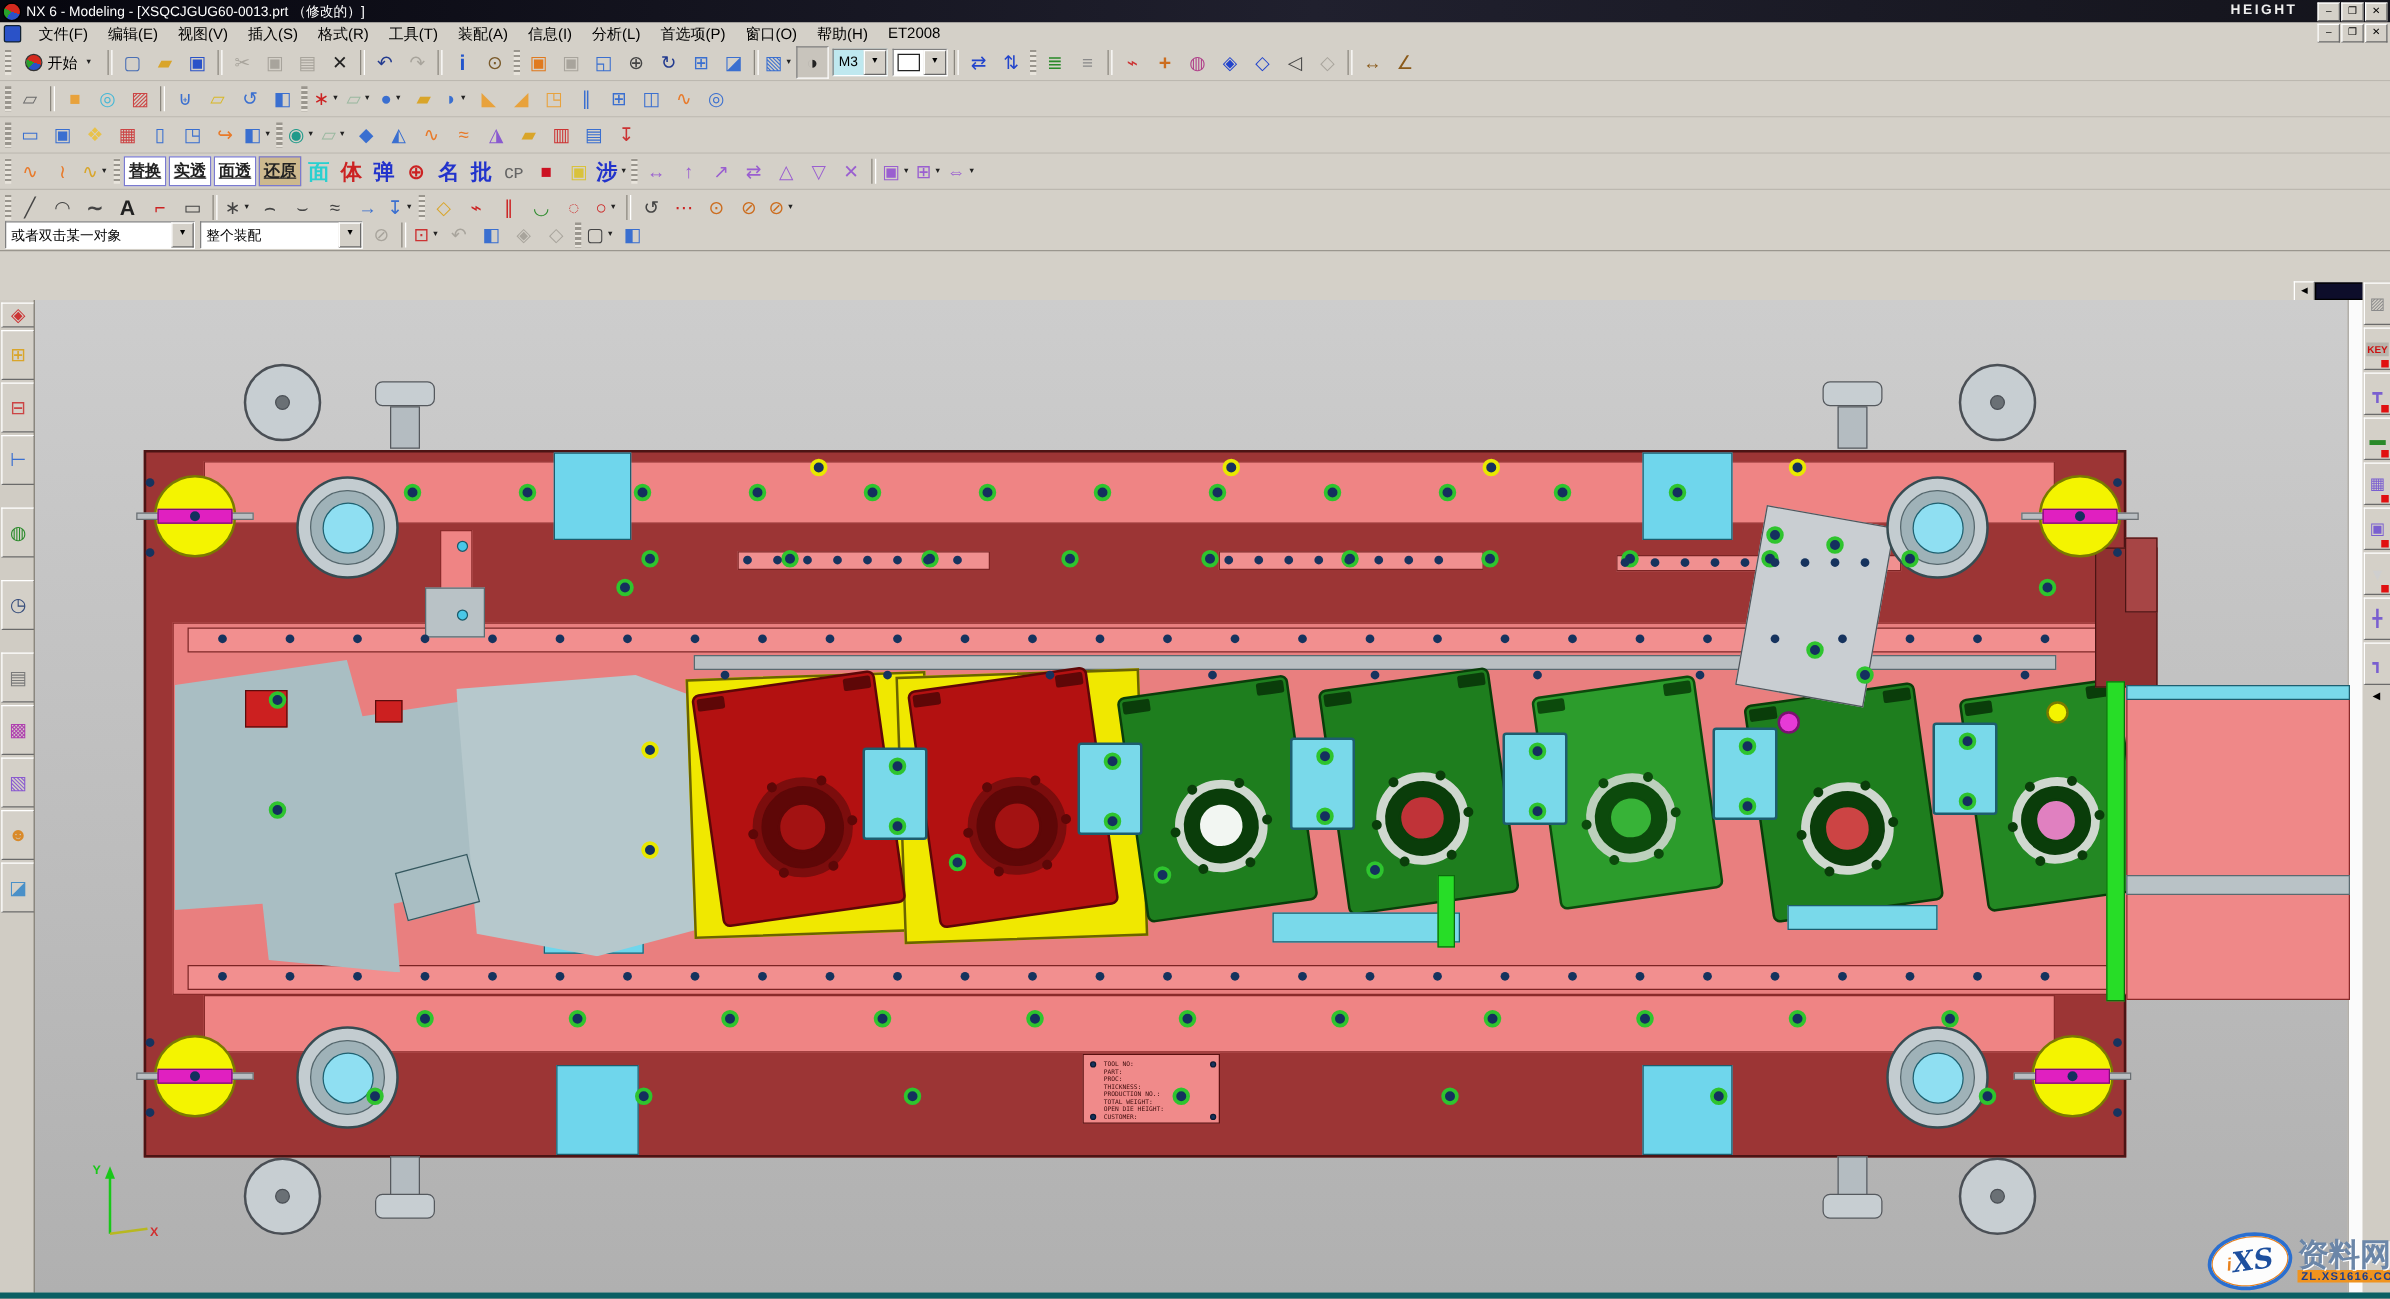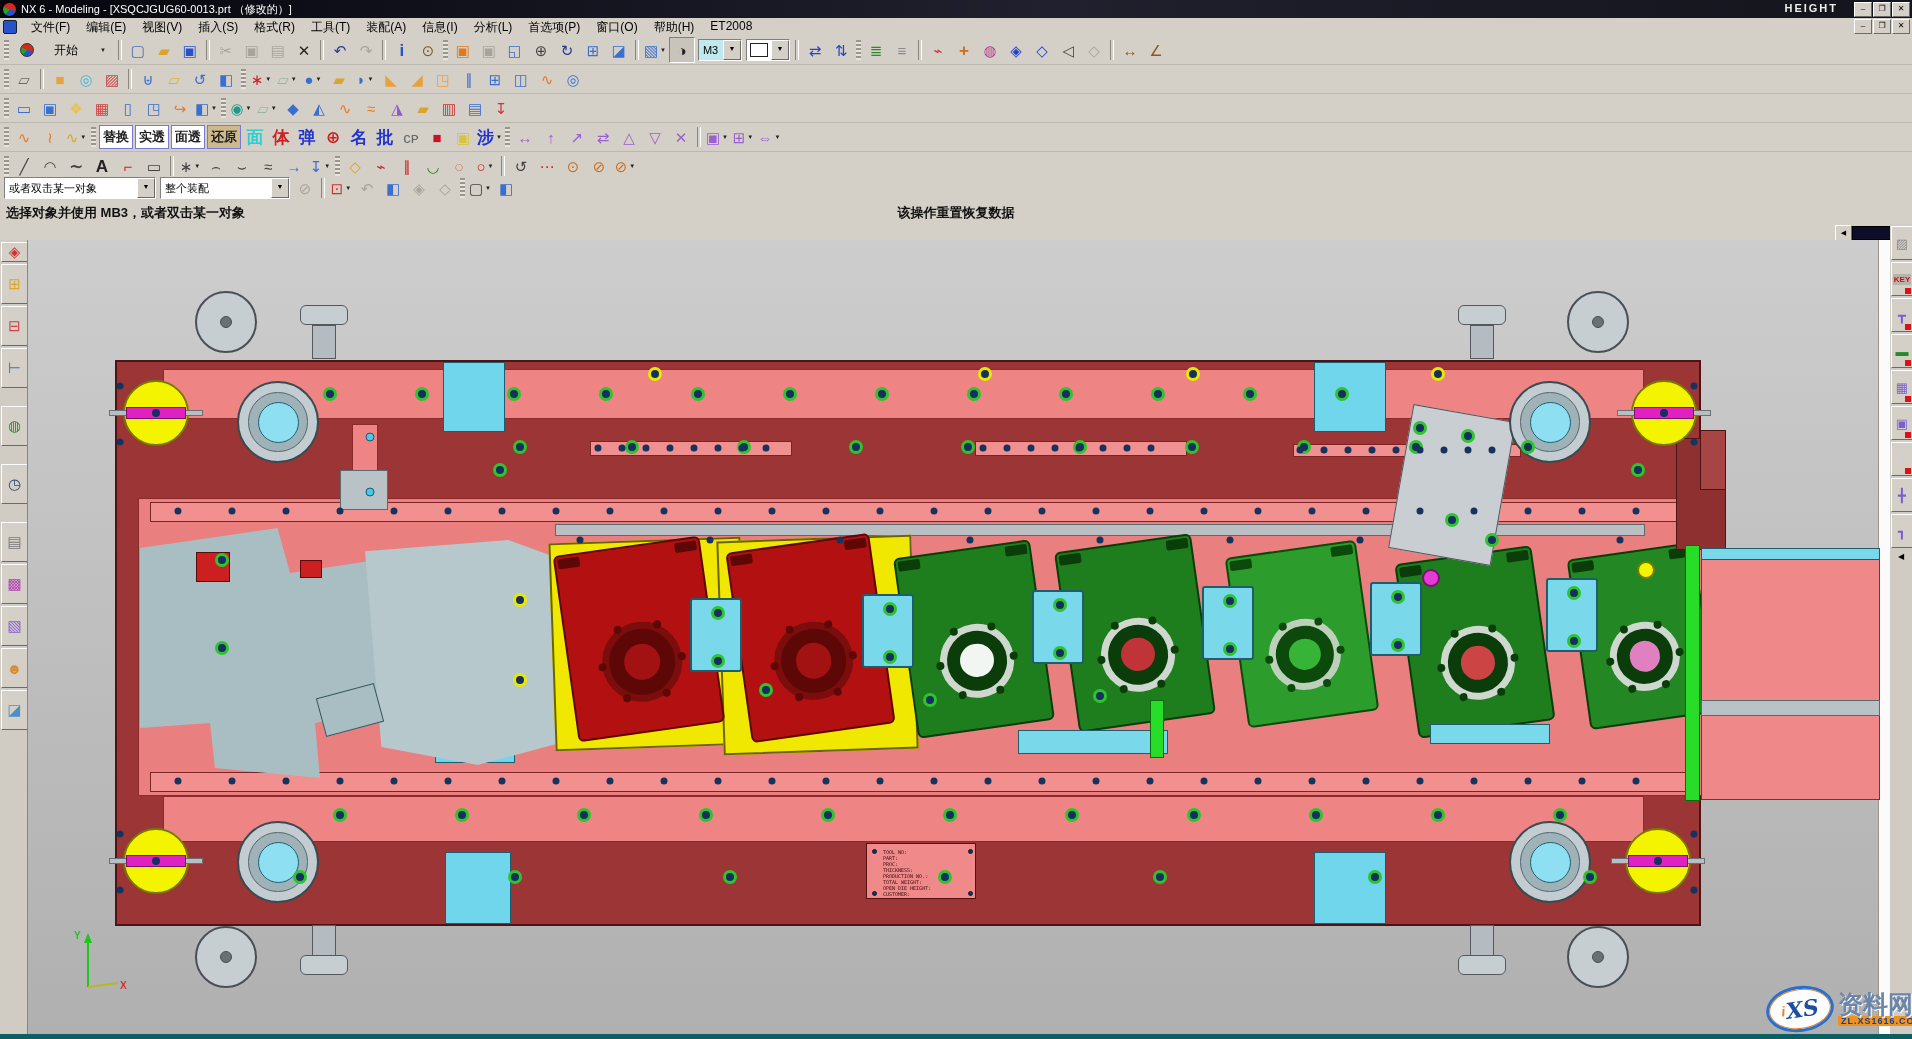--- a/index.html
+++ b/index.html
@@ -26,26 +26,26 @@
   .tb-row{height:28px;background:#d4d0c8;display:flex;align-items:center;padding-left:2px;border-bottom:1px solid #bcb8b0;}
   .tb-h{width:5px;height:20px;margin:0 2px;background:repeating-linear-gradient(180deg,#9a968e 0 2px,#e8e4dc 2px 4px);}
   .tb-sep{width:2px;height:20px;margin:0 3px;border-left:1px solid #8a867e;border-right:1px solid #fff;}
   .tbtn{min-width:24px;height:24px;display:flex;align-items:center;justify-content:center;margin:0 1px;position:relative;}
   .tbtn .g{font-size:15px;line-height:1;}
   .tbtn .g.big{font-size:17px;font-weight:bold;}
   .tbtn.pressed{border:1px solid;border-color:#808080 #fff #fff #808080;background:#c8c4bc;}
   .tbtn.grayed .g{color:#a8a49c !important;}
   .caret{font-size:6px;color:#222;margin-left:2px;}
   .txtbtn{height:22px;padding:0 3px;display:flex;align-items:center;justify-content:center;margin:0 1px;
-    font-size:13px;font-weight:bold;border:1px solid #7a7ad0;background:#fff;}
+    font-size:13px;font-weight:bold;border:1px solid #7a7ad0;background:#fff;text-decoration:underline;}
   .combo{height:20px;background:#fff;border:1px solid;border-color:#808080 #fff #fff #808080;display:flex;align-items:center;margin:0 2px;}
   .combo .ctext{padding:0 4px;font-size:11px;white-space:nowrap;flex:1;}
   .combo .cbtn{width:16px;height:18px;background:#d4d0c8;border:1px solid;border-color:#fff #6a6a6a #6a6a6a #fff;
     font-size:7px;text-align:center;line-height:16px;}
-  #start-btn{display:flex;align-items:center;gap:20px;padding:0 8px;height:24px;}
+  #start-btn{display:flex;align-items:center;gap:4px;padding:0 8px;height:24px;}
   #start-btn .lbl{font-size:12px;}
   
   #selbar{position:absolute;left:0;top:176px;width:100%;height:24px;background:#d4d0c8;display:flex;align-items:center;
     border-bottom:1px solid #9a968e;padding-left:2px;}
   #promptbar{position:absolute;left:0;top:200px;width:100%;height:24px;background:#d4d0c8;border-bottom:1px solid #9a968e;}
   #prompt-left{position:absolute;left:6px;top:4px;font-size:13px;font-weight:bold;color:#111;}
   #prompt-center{position:absolute;left:50%;transform:translateX(-50%);top:4px;font-size:13px;font-weight:bold;color:#111;}
   #scrollstrip{position:absolute;left:0;top:224px;width:100%;height:16px;background:#d4d0c8;}
   #scroll-left{position:absolute;right:60px;top:1px;width:15px;height:14px;background:#d4d0c8;border:1px solid;
     border-color:#fff #6a6a6a #6a6a6a #fff;font-size:7px;text-align:center;line-height:13px;}
@@ -584,24 +584,20 @@
         <div class="tbtn">
           <span class="g" style="color: rgb(68, 68, 68);">▢</span>
           <span class="caret">▼</span>
         </div>
         <div class="tbtn">
           <span class="g" style="color: rgb(58, 111, 208);">◧</span>
         </div>
       </span>
 </div>
 
-<div id="promptbar">
-  <span id="prompt-left">选择对象并使用 MB3，或者双击某一对象</span>
-  <span id="prompt-center">该操作重置恢复数据</span>
-</div>
 
 <div id="scrollstrip">
   <span id="scroll-left">◀</span>
   <span id="scroll-thumb"></span>
   <span id="scroll-corner"></span>
 </div>
 
 <div id="resourcebar">
       <div class="res-item" style="height: 18px;">
         <span style="color: rgb(204, 51, 51);">◈</span>

